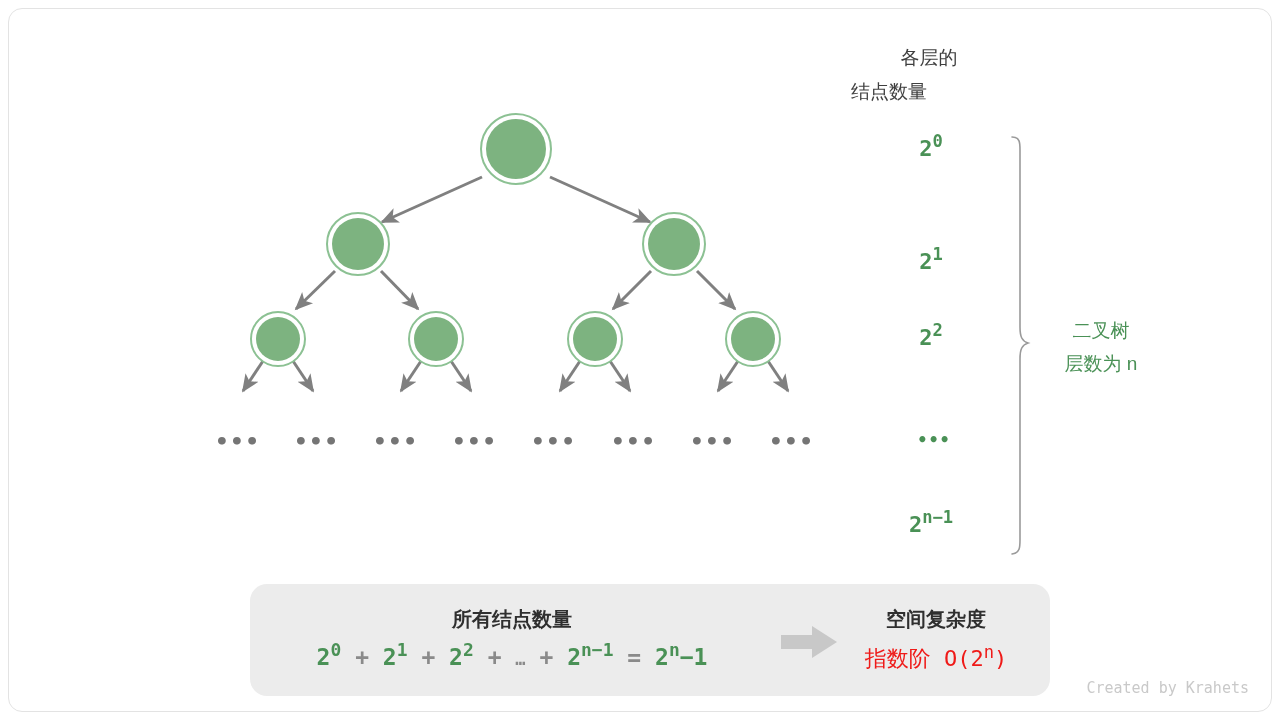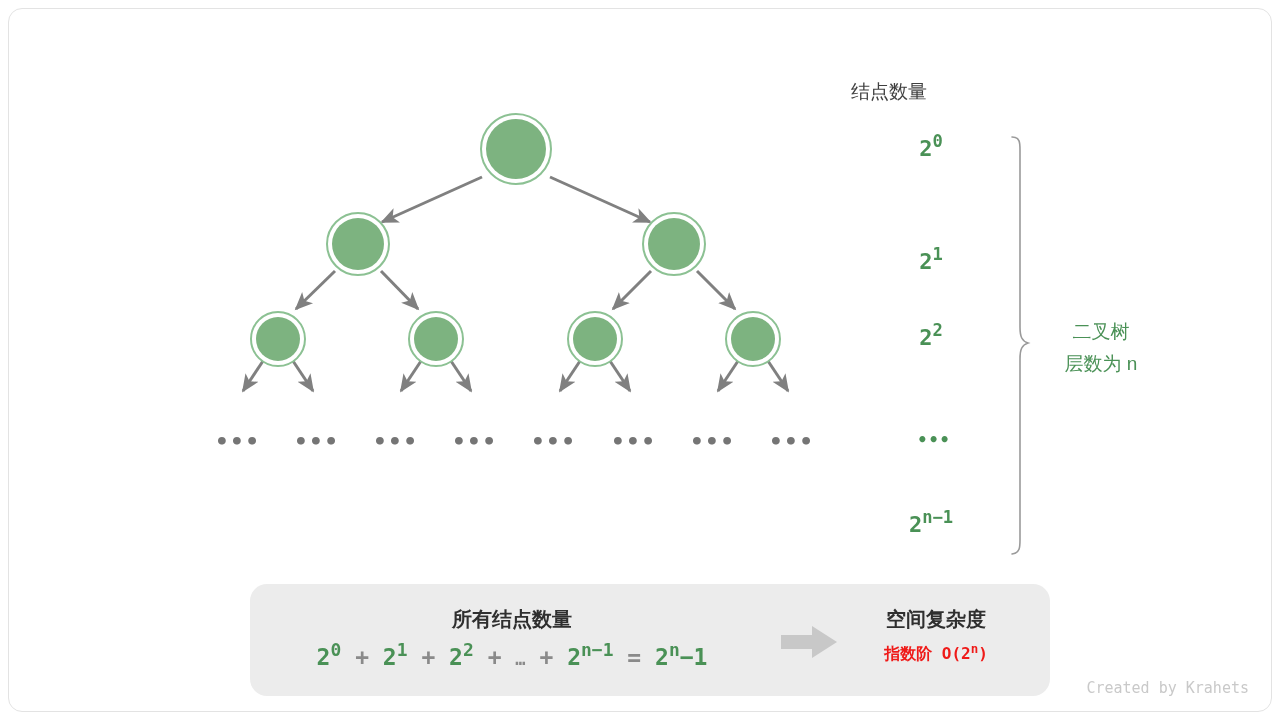--- a/index.html
+++ b/index.html
@@ -121,22 +121,22 @@
     white-space: nowrap;
     transform: translateX(-50%);
     color: #4a9156;
   }
   .formula .op { color: #8a8a8a; font-weight: 700; }
   .formula .mid-dots { color: #8a8a8a; font-size: 17px; }
   .formula sup { font-size: 0.78em; vertical-align: super; line-height: 0; }
   .complexity {
     position: absolute;
     font-family: "DejaVu Sans Mono", monospace;
-    font-size: 16px;
-    font-weight: 700;
+    font-size: 22px;
+    font-weight: 400;
     color: #ef1a18;
     white-space: nowrap;
     transform: translateX(-50%);
   }
   .complexity sup { font-size: 0.78em; vertical-align: super; line-height: 0; }
 
   
   #credit {
     position: absolute;
     right: 22px;
@@ -145,20 +145,21 @@
     font-family: "DejaVu Sans Mono", monospace;
     font-size: 15px;
     white-space: nowrap;
   }
 </style>
 </head>
 <body>
 
 <div id="canvas">
 
+  <div class="col-title" style="left:840px; top:32px; width:160px;">各层的</div>
   <div class="col-title" style="left:800px; top:66px; width:160px;">结点数量</div>
 
   <svg id="tree-svg" viewBox="0 0 1280 720" xmlns="http://www.w3.org/2000/svg">
     <defs>
       <marker id="ah" markerWidth="7" markerHeight="7" refX="5.4" refY="3" orient="auto" markerUnits="strokeWidth">
         <path d="M0,0.4 L6,3 L0,5.6 L1.5,3 Z" fill="#808080"></path>
       </marker>
     </defs>
 
     <g stroke="#808080" stroke-width="3" fill="none" marker-end="url(#ah)">
@@ -227,21 +228,21 @@
     <span>2</span><sup>1</sup>
   </div>
   <div class="exp" style="left:922px; top:328px;">
     <span>2</span><sup>2</sup>
   </div>
   <div class="exp-dots" style="left:925px; top:431px;">•••</div>
   <div class="exp" style="left:922px; top:515px;">
     <span>2</span><sup>n−1</sup>
   </div>
 
-  <div class="side-note" style="left:1032px; top:308px; width:120px;">二叉树</div>
+  <div class="side-note" style="left:1032px; top:308px; width:120px;font-family:Liberation Mono, monospace;">二叉树</div>
   <div class="side-note" style="left:1032px; top:340px; width:120px;">层数为 n</div>
 
   <div id="summary-box">
 
     <div class="sum-head" style="left:262px; top:22px;">所有结点数量</div>
 
     <div class="formula" style="left:262px; top:60px;">
       <span>2</span><sup>0</sup>
       <span class="op">+</span>
       <span>2</span><sup>1</sup>

